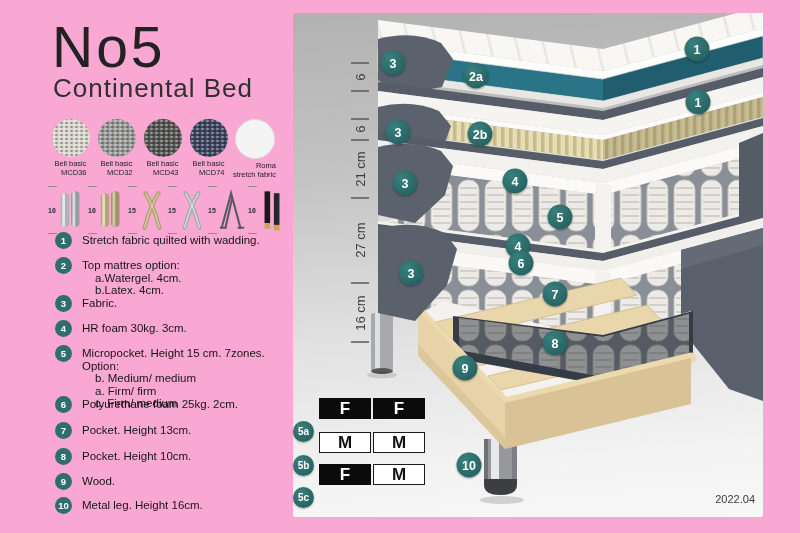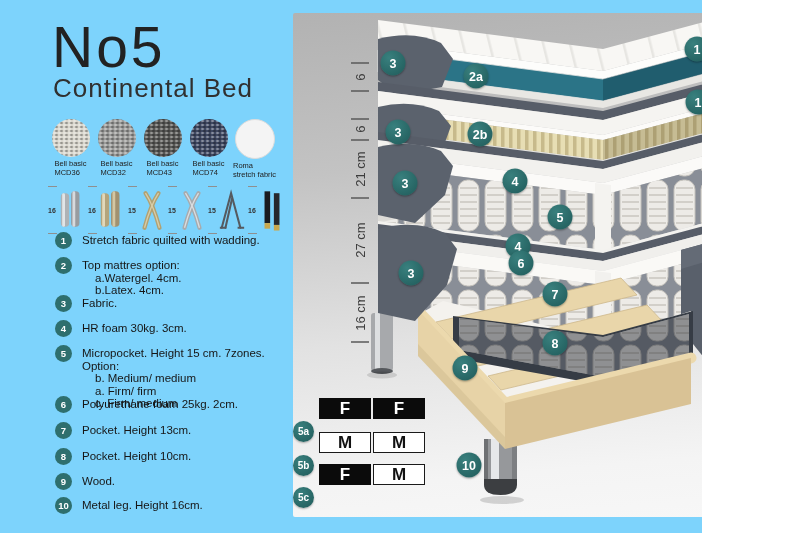--- a/index.html
+++ b/index.html
@@ -1,30 +1,30 @@
 <!DOCTYPE html>
 <html><head>
 <meta charset="utf-8">
 <style>
   html,body{margin:0;padding:0;background:#fff;}
-  .page{position:relative;width:702px;height:533px;background:#7dd3fc;overflow:hidden;
+  .page{position:relative;width:800px;height:533px;background:#f9a8d4;overflow:hidden;
         font-family:"Liberation Sans","DejaVu Sans",sans-serif;color:#1f1f1f;}
   
   .title{position:absolute;left:52px;top:14px;font-size:57px;font-weight:300;
          letter-spacing:3px;color:#222;}
   .subtitle{position:absolute;left:53px;top:73px;font-size:26px;font-weight:300;
             letter-spacing:1px;color:#303030;}
   .swatches{position:absolute;left:49px;top:119px;display:flex;gap:3px;}
   .swatch{width:43px;display:flex;flex-direction:column;align-items:center;}
   .swatch-circle{width:38px;height:38px;border-radius:50%;
     background-image:radial-gradient(rgba(255,255,255,.38) 1px,transparent 1.6px),
                      radial-gradient(rgba(0,0,0,.30) 1px,transparent 1.6px);
     background-size:5px 4px,5px 4px;background-position:0 0,2px 2px;}
   .swatch-circle.plain{background-image:none;border:1px solid #dcdcdc;}
-  .swatch-label{margin-top:3px;font-size:7.5px;line-height:8.5px;text-align:left;color:#222;}
+  .swatch-label{margin-top:3px;font-size:7.5px;line-height:8.5px;text-align:right;color:#222;}
   .legs-row{position:absolute;left:46px;top:183px;display:flex;}
   .leg-cell{width:40px;height:54px;display:flex;align-items:center;}
   .leg-measure{display:flex;flex-direction:column;align-items:center;justify-content:space-between;
                height:48px;width:12px;}
   .leg-measure .dash{width:9px;border-top:1px solid #8f8f8f;height:0;}
   .leg-h{font-size:7px;font-weight:bold;color:#333;}
   .leg-icon{width:28px;height:48px;}
   .feat{position:absolute;left:55px;width:240px;display:flex;gap:10px;}
   .fnum{flex:0 0 17px;width:17px;height:17px;border-radius:50%;background:#2e6f6e;color:#fff;
         font-size:9.5px;font-weight:bold;display:flex;align-items:center;justify-content:center;}

